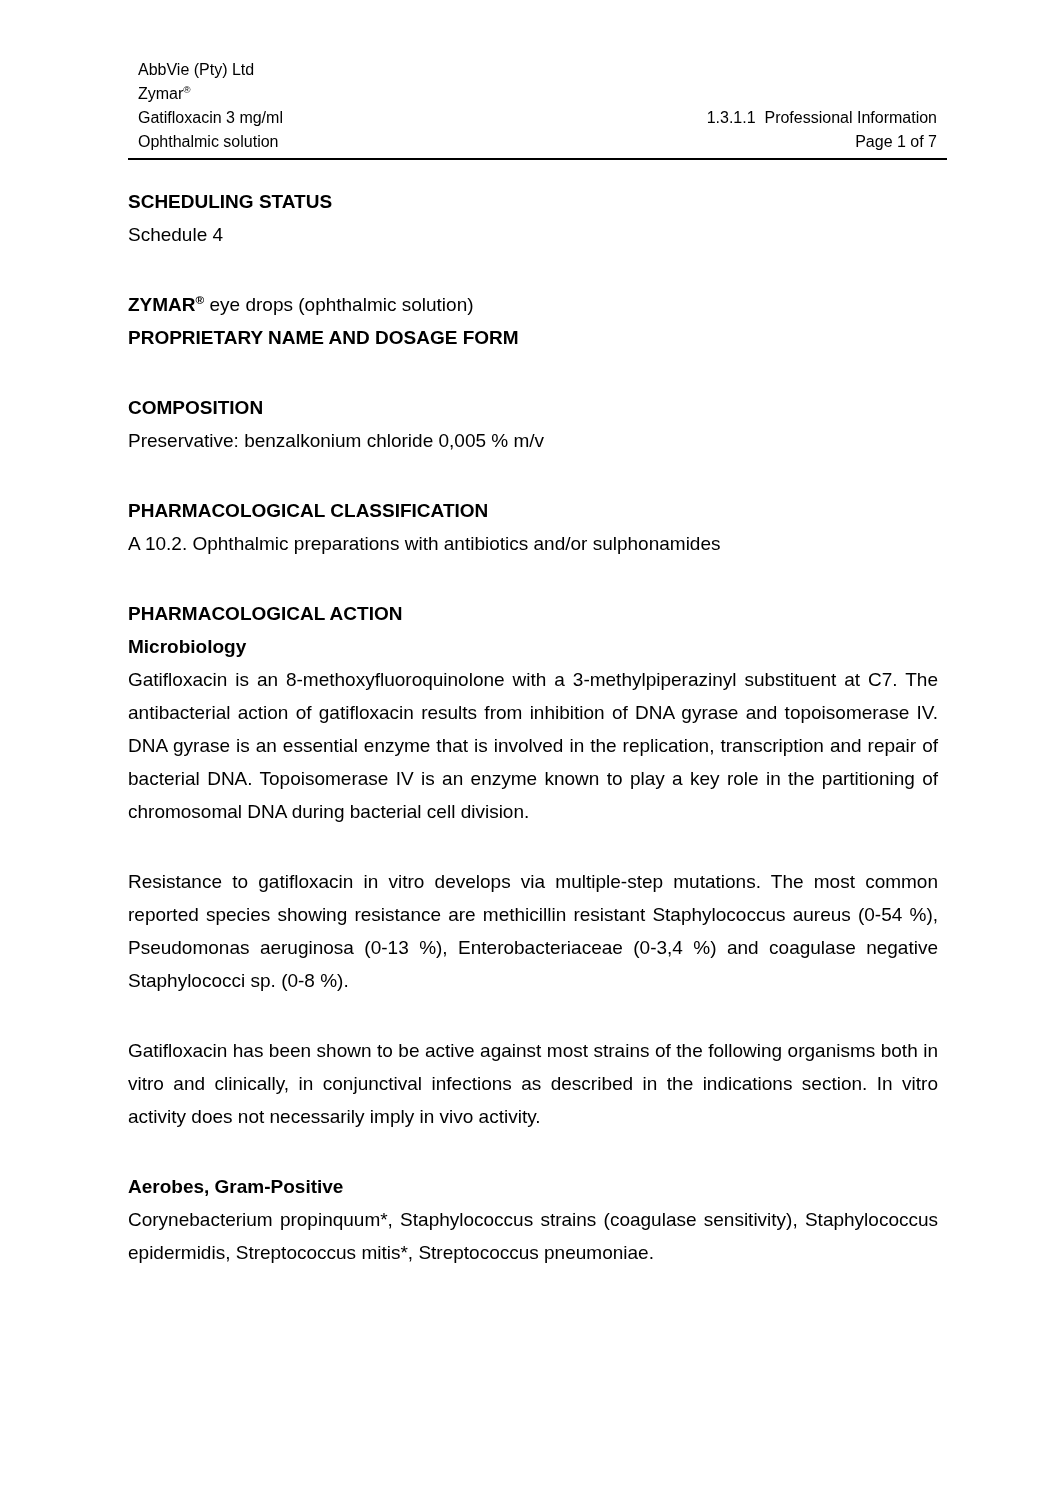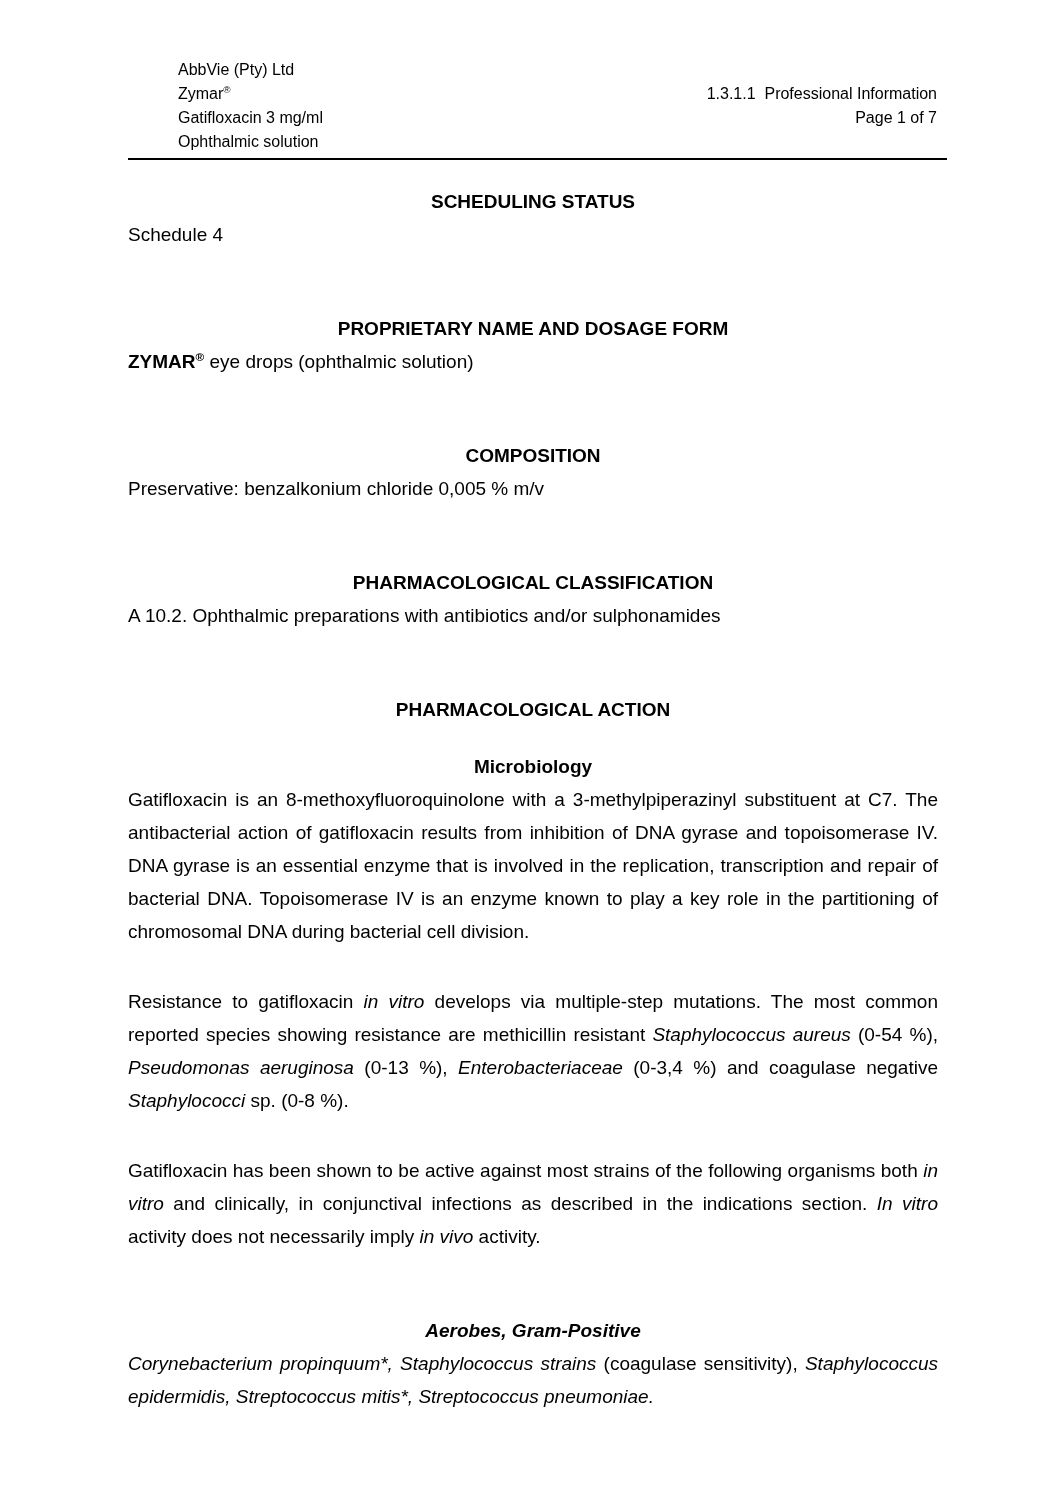--- a/index.html
+++ b/index.html
@@ -9,49 +9,48 @@
     height: 1497px;
     background: #ffffff;
     color: #000000;
     font-family: "Liberation Sans", "DejaVu Sans", sans-serif;
     overflow: hidden;
     box-sizing: border-box;
   }
   .header {
     display: flex;
     justify-content: space-between;
-    align-items: center;
+    align-items: flex-end;
     padding: 58px 121px 0 138px;
-    margin-left: 40px;
   }
   .header-left, .header-right {
     font-size: 16px;
     line-height: 24px;
     font-weight: 400;
   }
   .header-right { text-align: right; }
   .header-line { white-space: pre-wrap; }
   .rule {
     border: 0;
     border-top: 2px solid #000000;
     margin: 4px 111px 0 128px;
     height: 0;
   }
   .doc-body {
     margin: 25px 120px 0 128px;
     font-size: 19px;
     line-height: 33px;
   }
   .blk { margin: 0; }
-  .blk-heading { font-weight: 700; text-align: center; margin-top: 24px; }
+  .blk-heading { font-weight: 700; text-align: left; }
   .blk-paragraph { text-align: justify; }
   .blk-spacer { height: 37px; }
   .sup { vertical-align: super; font-size: 0.62em; line-height: 0; }
   .seg-b { font-weight: 700; }
-  .seg-i { font-style: italic; }
+  .seg-i { }
 </style>
 </head>
 <body>
 
 <div class="page">
 
   <div class="header">
     <div class="header-left">
       <div class="header-line"><span class="seg">AbbVie (Pty) Ltd</span></div>
       <div class="header-line"><span class="seg">Zymar</span><span class="seg sup">®</span></div>
@@ -63,22 +62,22 @@
       <div class="header-line">Page 1 of 7</div>
     </div>
   </div>
 
   <hr class="rule">
 
   <div class="doc-body">
       <div class="blk blk-heading"><span class="seg seg-b">SCHEDULING STATUS</span></div>
       <div class="blk blk-paragraph"><span class="seg">Schedule 4</span></div>
       <div class="blk blk-spacer"></div>
+      <div class="blk blk-paragraph"><span class="seg seg-b">ZYMAR</span><span class="seg seg-b sup">®</span><span class="seg"> eye drops (ophthalmic solution)</span></div>
       <div class="blk blk-heading"><span class="seg seg-b">PROPRIETARY NAME AND DOSAGE FORM</span></div>
-      <div class="blk blk-paragraph"><span class="seg seg-b">ZYMAR</span><span class="seg seg-b sup">®</span><span class="seg"> eye drops (ophthalmic solution)</span></div>
       <div class="blk blk-spacer"></div>
       <div class="blk blk-heading"><span class="seg seg-b">COMPOSITION</span></div>
       <div class="blk blk-paragraph"><span class="seg">Preservative: benzalkonium chloride 0,005 % m/v</span></div>
       <div class="blk blk-spacer"></div>
       <div class="blk blk-heading"><span class="seg seg-b">PHARMACOLOGICAL CLASSIFICATION</span></div>
       <div class="blk blk-paragraph"><span class="seg">A 10.2. Ophthalmic preparations with antibiotics and/or sulphonamides</span></div>
       <div class="blk blk-spacer"></div>
       <div class="blk blk-heading"><span class="seg seg-b">PHARMACOLOGICAL ACTION</span></div>
       <div class="blk blk-heading"><span class="seg seg-b">Microbiology</span></div>
       <div class="blk blk-paragraph"><span class="seg">Gatifloxacin is an 8-methoxyfluoroquinolone with a 3-methylpiperazinyl substituent at C7. The antibacterial action of gatifloxacin results from inhibition of DNA gyrase and topoisomerase IV. DNA gyrase is an essential enzyme that is involved in the replication, transcription and repair of bacterial DNA. Topoisomerase IV is an enzyme known to play a key role in the partitioning of chromosomal DNA during bacterial cell division.</span></div>

